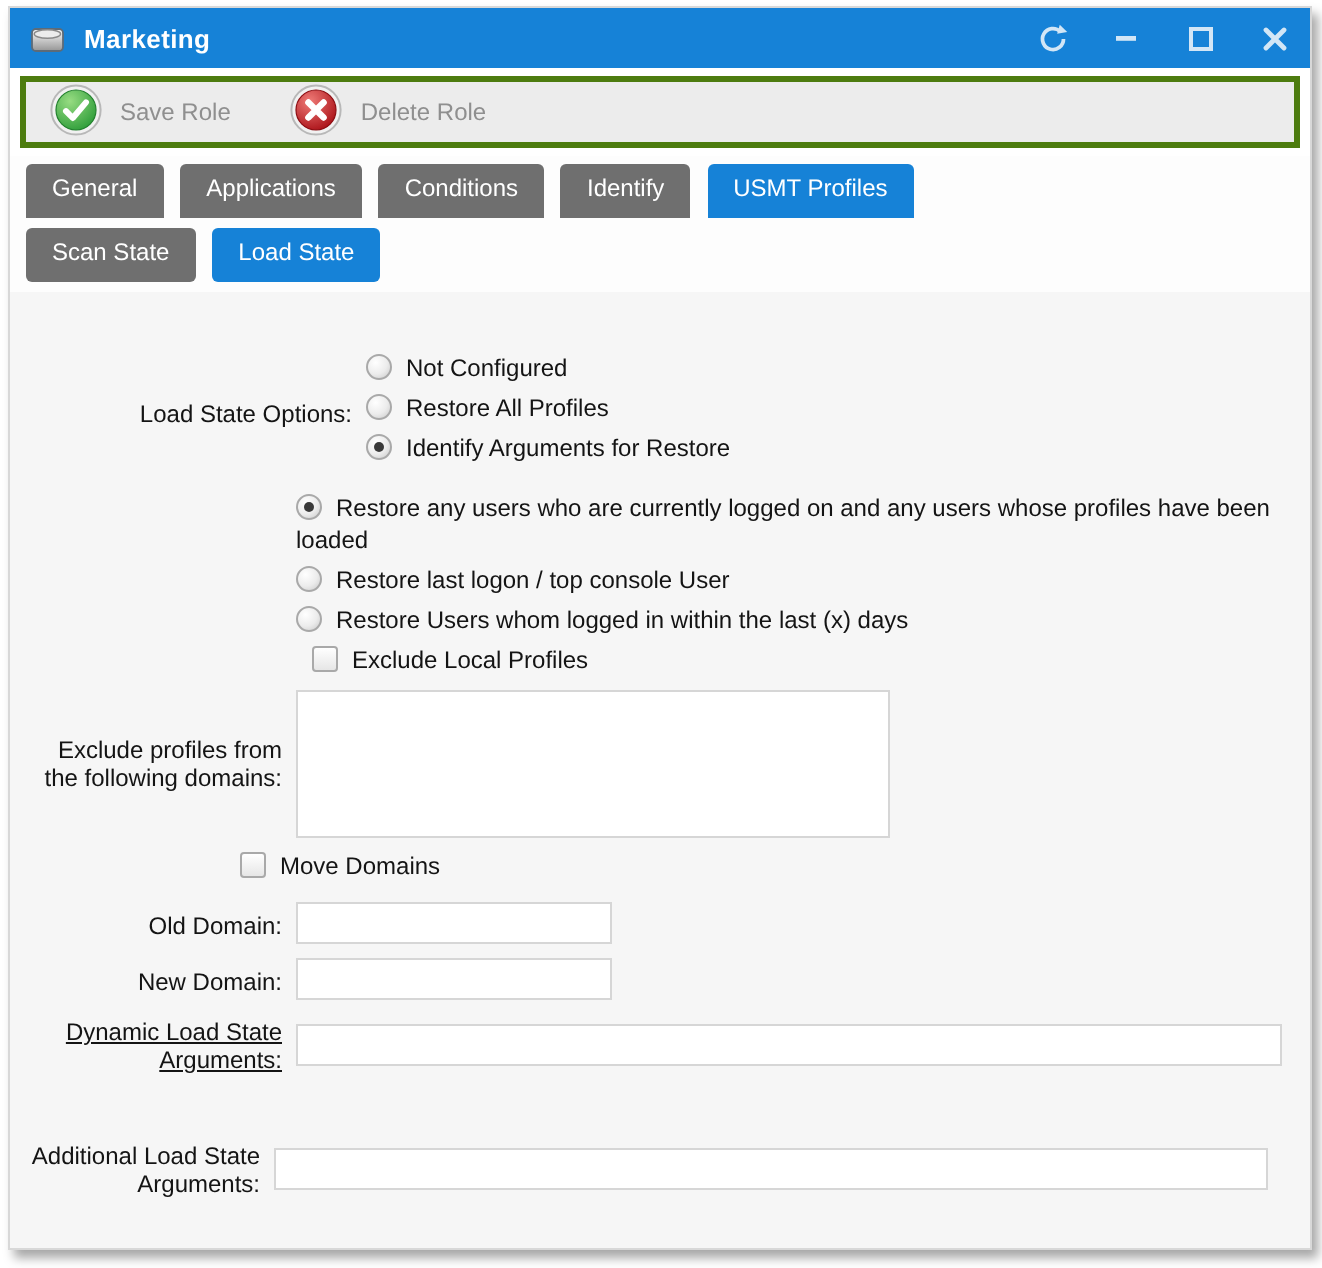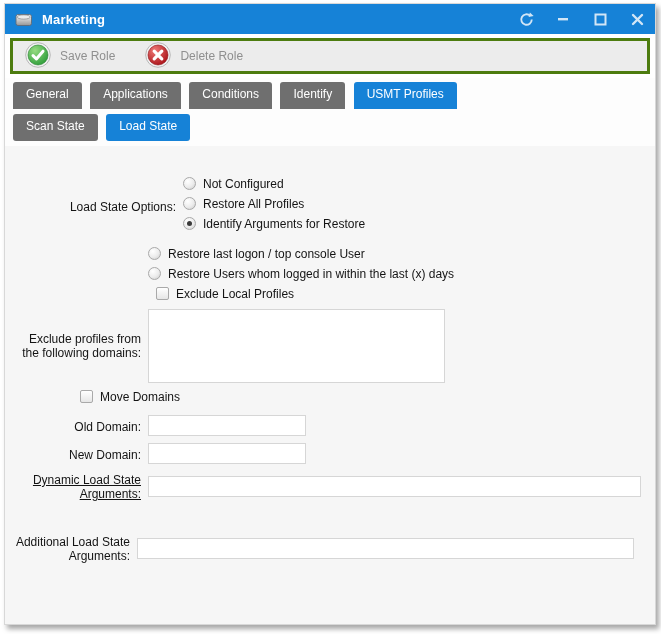--- a/index.html
+++ b/index.html
@@ -185,37 +185,40 @@
           <span class="radio"></span><span>Restore All Profiles</span>
         </div>
         <div class="opt">
           <span class="radio on"></span><span>Identify Arguments for Restore</span>
         </div>
       </div>
     </div>
 
     <div class="group2">
       <div class="opt">
+        <span class="radio on"></span><span>Restore any users who are currently logged on and any users whose profiles have been loaded</span>
+      </div>
+      <div class="opt">
         <span class="radio"></span><span>Restore last logon / top console User</span>
       </div>
       <div class="opt">
         <span class="radio"></span><span>Restore Users whom logged in within the last (x) days</span>
       </div>
     </div>
 
     <div class="check-row">
       <span class="checkbox"></span><span>Exclude Local Profiles</span>
     </div>
 
     <div class="form-row row-domains">
       <div class="flabel lw135">Exclude profiles from the following domains:</div>
       <textarea class="domains" style=""></textarea>
     </div>
 
-    <div class="check-row" style="margin: 0 0 10px 67px;">
+    <div class="check-row" style="margin: 0 0 10px 107px;">
       <span class="checkbox"></span><span>Move Domains</span>
     </div>
 
     <div class="form-row row-mid">
       <div class="flabel lw135">Old Domain:</div>
       <input type="text" class="field-sm" value="" style="">
     </div>
 
     <div class="form-row row-mid">
       <div class="flabel lw135">New Domain:</div>

